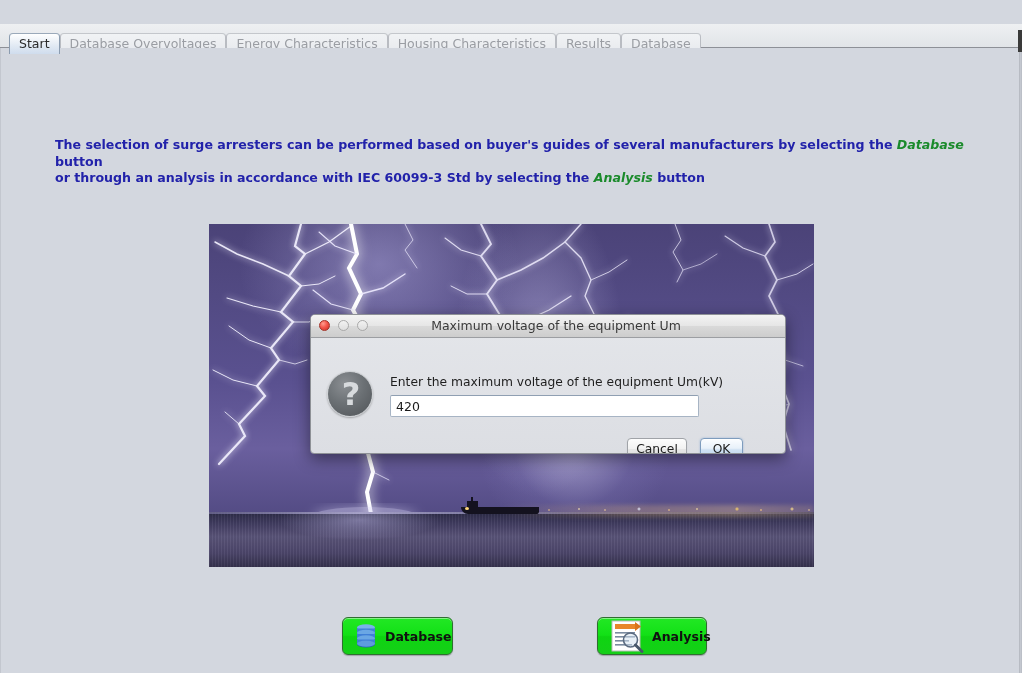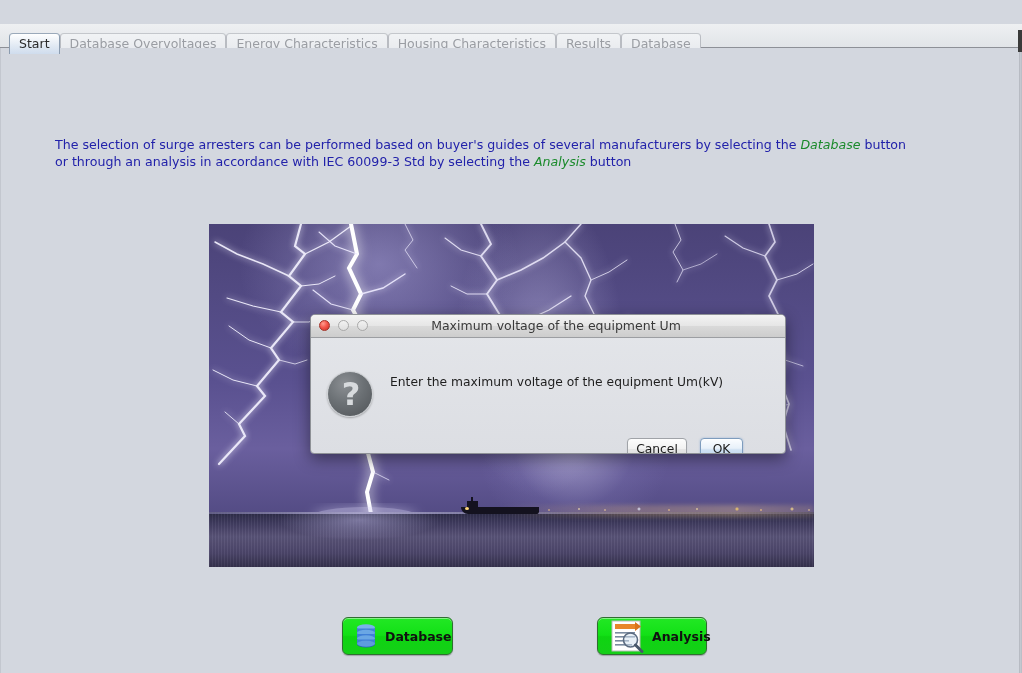--- a/index.html
+++ b/index.html
@@ -101,21 +101,21 @@
     position: absolute; right: 0; top: 30px; width: 4px; height: 22px;
     background: #3a3a3a;
   }
 
   
   #description {
     position: absolute; left: 54px; top: 89px;
     width: 930px;
     font-family: "DejaVu Sans", sans-serif;
     font-size: 12.6px;
-    font-weight: normal;
+    font-weight: bold;
     color: #2222aa;
     line-height: 16.5px;
     letter-spacing: 0px;
   }
   #description .hl {
     color: #1a8a2b;
     font-style: italic;
   }
 
   
@@ -455,20 +455,21 @@
           <div class="tl-dot"></div>
           <div class="tl-dot"></div>
         </div>
         <div class="dlg-title">Maximum voltage of the equipment Um</div>
       </div>
       <div id="dialog-body">
         <div id="q-icon">
           <div class="qm">?</div>
         </div>
         <div id="dlg-prompt">Enter the maximum voltage of the equipment Um(kV)</div>
+        <input id="dlg-input" type="text" value="420" style="">
         <div class="dlg-btn" id="btn-cancel">Cancel</div>
         <div class="dlg-btn" id="btn-ok">OK</div>
       </div>
     </div>
 
   </div>
 
   <div id="right-edge"></div>
   <div id="right-edge-top"></div>
 </div>

